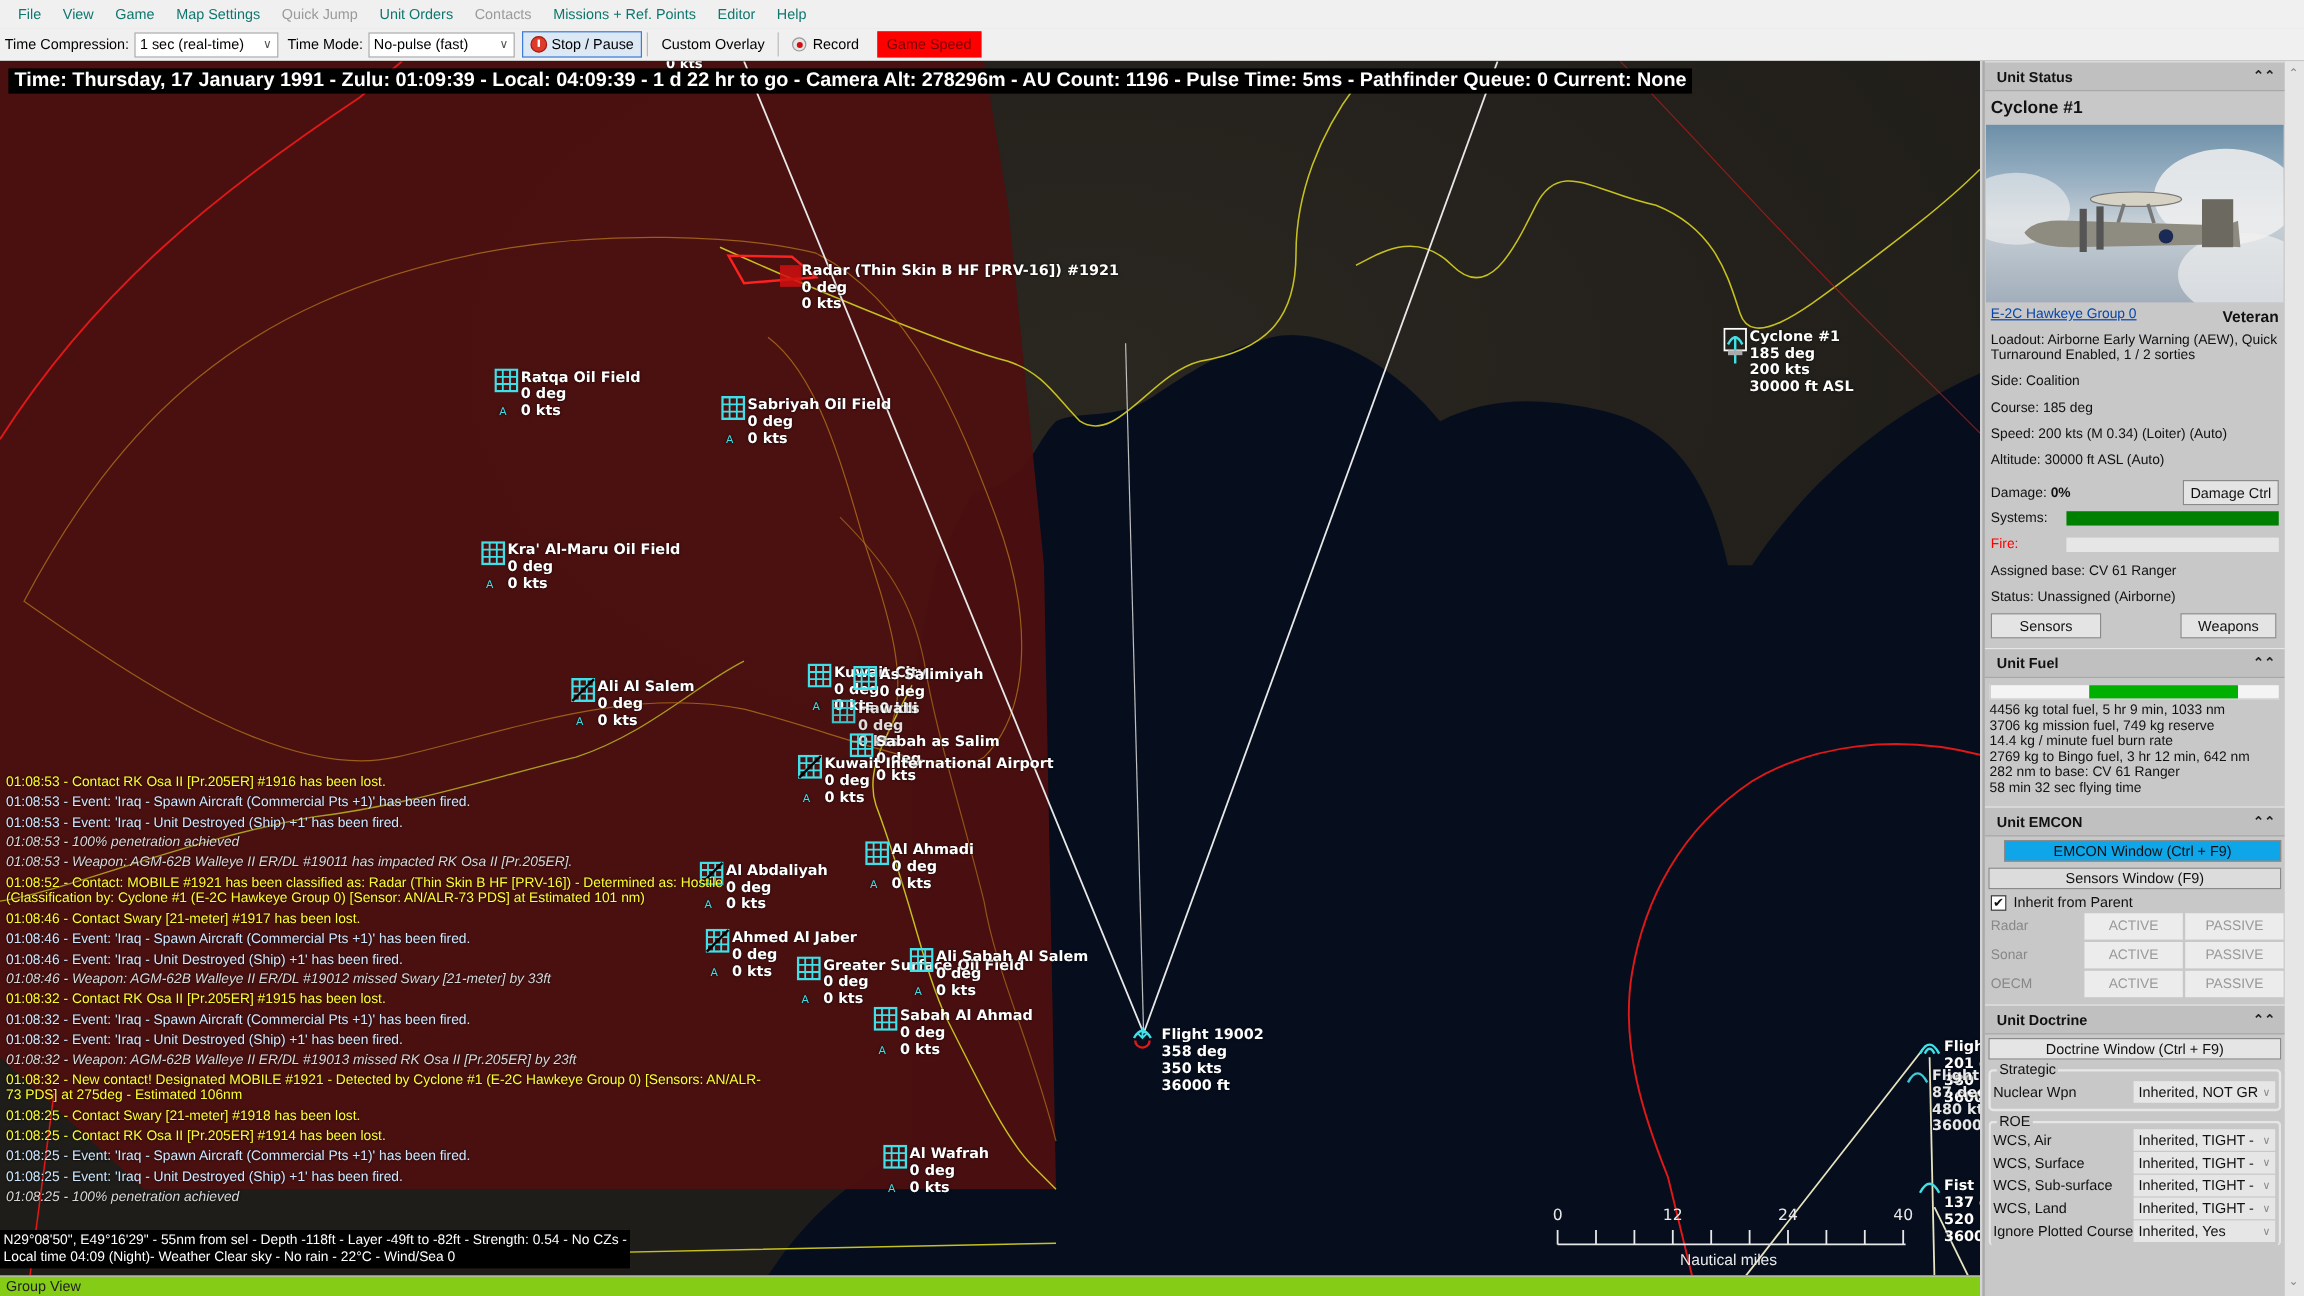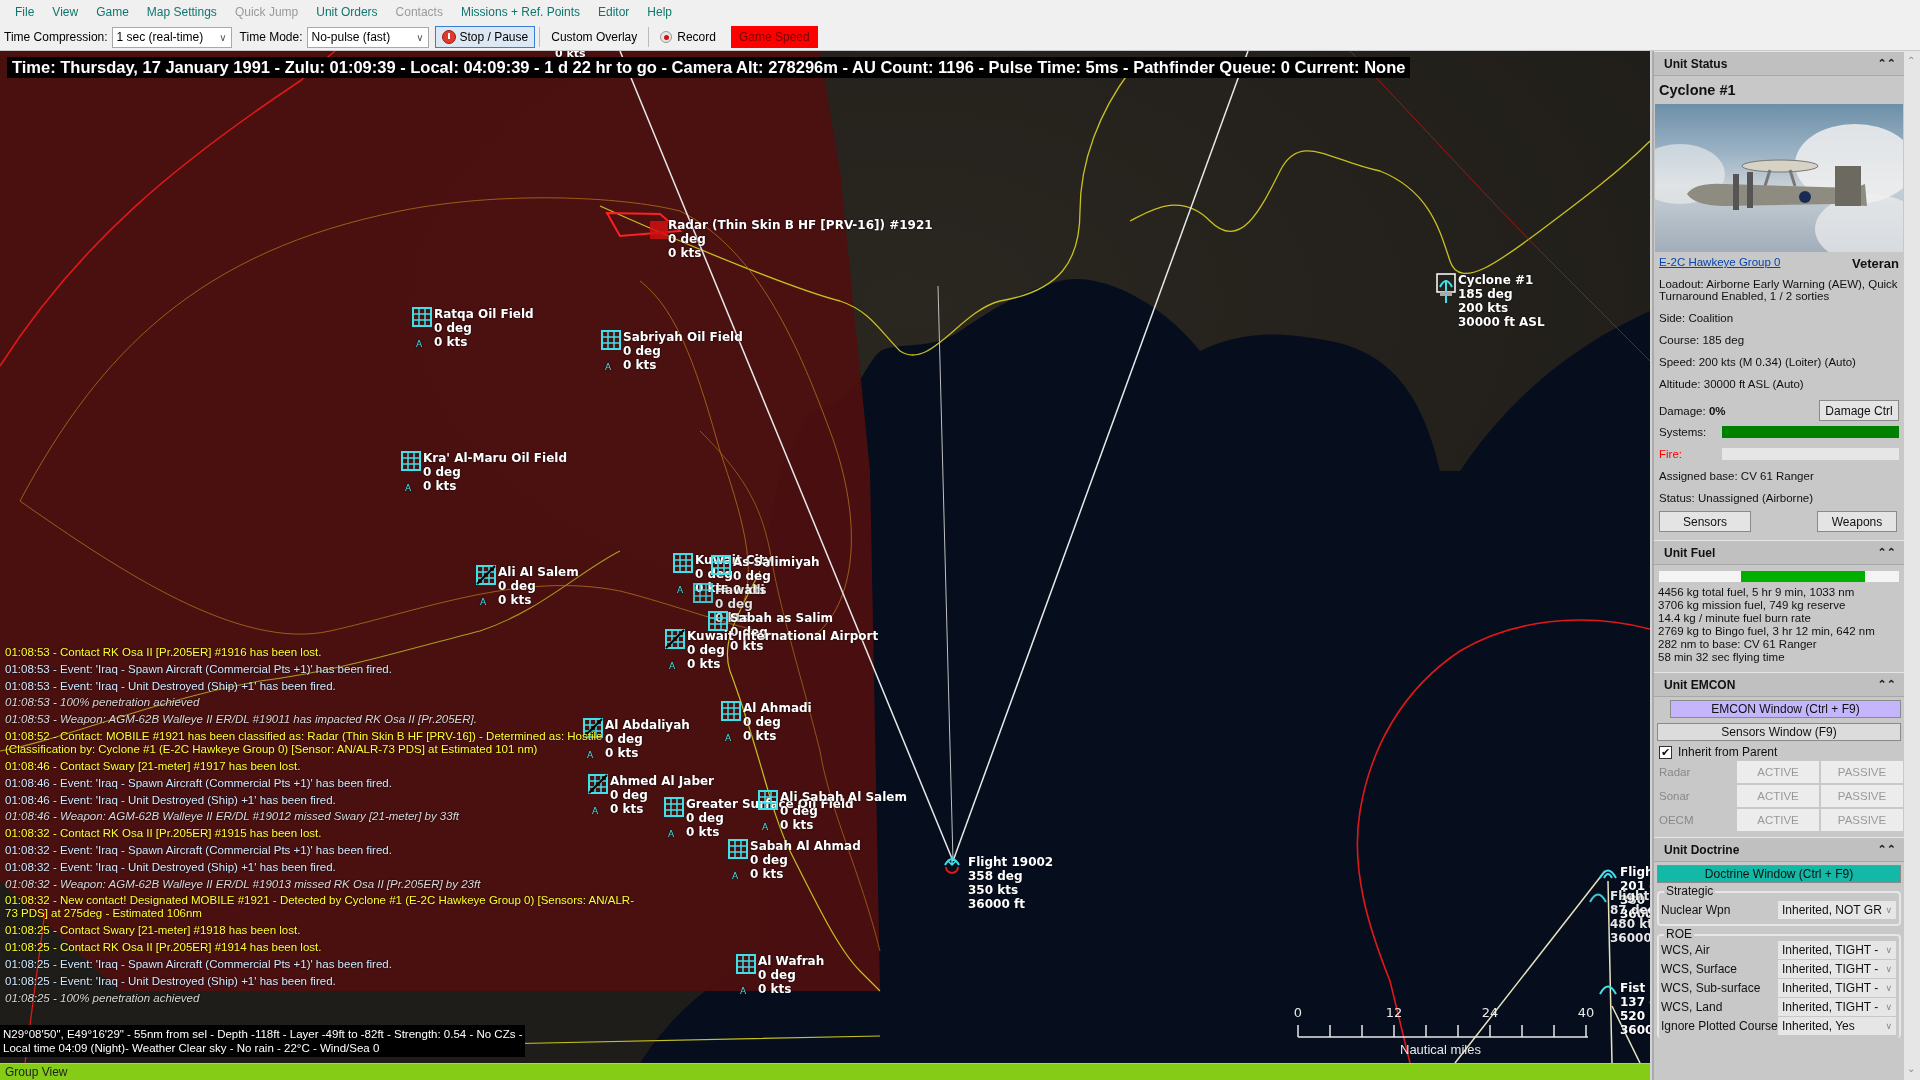--- a/index.html
+++ b/index.html
@@ -493,21 +493,21 @@
       <div>14.4 kg / minute fuel burn rate</div>
       <div>2769 kg to Bingo fuel, 3 hr 12 min, 642 nm</div>
       <div>282 nm to base: CV 61 Ranger</div>
       <div>58 min 32 sec flying time</div>
     </div>
 
   <div class="sec-head" style="margin-top:8px">
     <span>Unit EMCON</span>
     <span class="collapse">⌃⌃</span>
   </div>
-  <div class="btn" style="margin:3px 3px 0 16px;height:18px;background:#c4b5fd">EMCON Window (Ctrl + F9)</div>
+  <div class="btn" style="margin:3px 3px 0 16px;height:18px;background:#0ea5e9">EMCON Window (Ctrl + F9)</div>
   <div class="btn" style="margin:5px 3px 0 3px;height:18px;background:#dcdcdc">Sensors Window (F9)</div>
   <div style="display:flex;align-items:center;padding:4px 5px 0 5px;font-size:12px">
     <span class="checkbox">✔</span>
     <span>Inherit from Parent</span>
   </div>
   <div class="emcon-grid" id="emcon-grid">
       <div class="lbl">Radar</div>
       <div class="cell">ACTIVE</div>
       <div class="cell">PASSIVE</div>
       <div class="lbl">Sonar</div>
@@ -515,21 +515,21 @@
       <div class="cell">PASSIVE</div>
       <div class="lbl">OECM</div>
       <div class="cell">ACTIVE</div>
       <div class="cell">PASSIVE</div>
     </div>
 
   <div class="sec-head" style="margin-top:6px">
     <span>Unit Doctrine</span>
     <span class="collapse">⌃⌃</span>
   </div>
-  <div class="btn" style="margin:3px 3px 0 3px;height:18px;background:#14b8a6">Doctrine Window (Ctrl + F9)</div>
+  <div class="btn" style="margin:3px 3px 0 3px;height:18px;background:#e5e5e5">Doctrine Window (Ctrl + F9)</div>
   <div class="fieldset">
     <span class="legend">Strategic</span>
     <div class="drow" style="margin-top:4px;height:22px">
       <span>Nuclear Wpn</span>
       <div class="dsel">
           <span>Inherited, NOT GR</span>
           <span class="chev">∨</span>
         </div>
     </div>
   </div>

